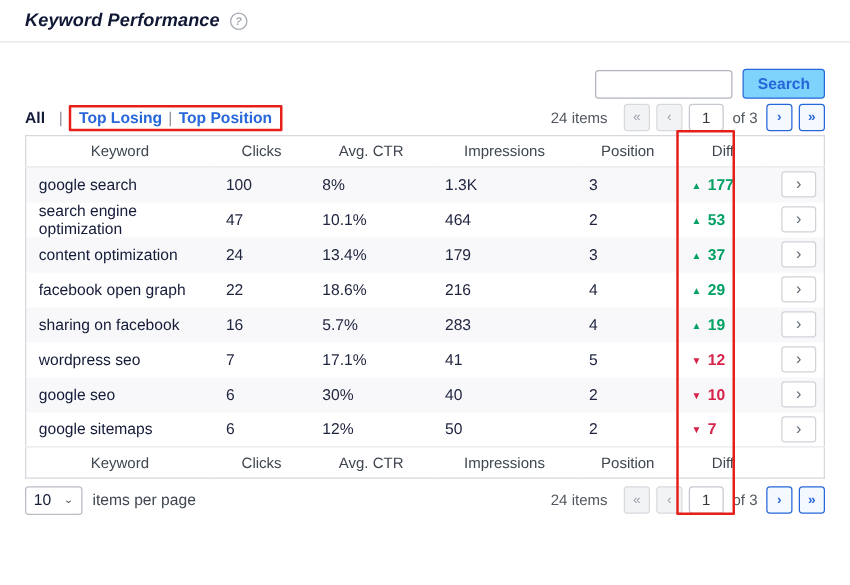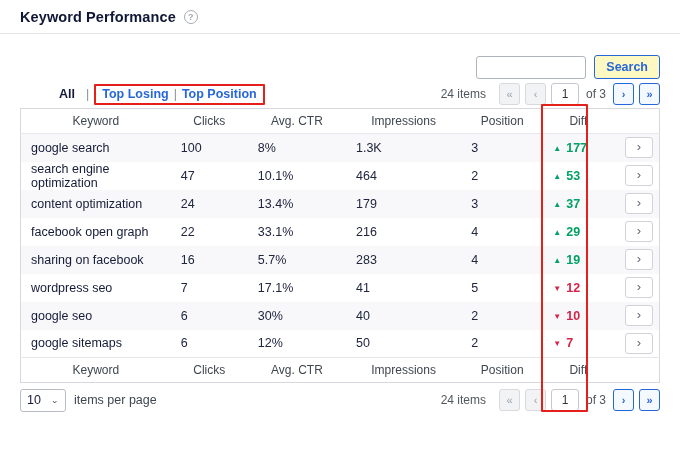--- a/index.html
+++ b/index.html
@@ -1,36 +1,36 @@
 <!DOCTYPE html>
 <html style="--green: #00A163; --red: #D6234A; --blue: #2767D9; --ann: #E5201B;"><head>
 <meta charset="utf-8">
 <style>
   * { margin:0; padding:0; box-sizing:border-box; }
   html,body { width:680px; height:468px; background:#fff; overflow:hidden;
     font-family:"Liberation Sans", sans-serif; color:#141b38; }
   body { position:relative; }
 
   
-  .page-header { display:flex; align-items:center; gap:8px; padding:9px 20px 8px; border-bottom:1px solid #e4e5e9; }
+  .page-header { display:flex; align-items:center; gap:8px; padding:9px 20px 8px; border-bottom:1px solid #e4e5e9;font-style:italic; }
   .page-title { font-size:14.5px; font-weight:bold; color:#101735; letter-spacing:.1px; }
   .help-icon { width:14px; height:14px; border:1.3px solid #a6abb2; border-radius:50%;
     color:#a6abb2; font-size:9px; font-weight:bold; display:flex; align-items:center; justify-content:center; }
 
   .content { padding:0 20px; }
 
   
   .search-row { display:flex; justify-content:flex-end; align-items:center; gap:8px; margin-top:21px; height:24px; }
   .search-input { width:110px; height:23px; border:1px solid #b0b5bd; border-radius:3px; padding:0 6px; font-size:12px; outline:none; }
-  .search-btn { height:24px; padding:0 11px; background:#fef9c3; border:1px solid var(--blue); border-radius:3px;
+  .search-btn { height:24px; padding:0 11px; background:#7dd3fc; border:1px solid var(--blue); border-radius:3px;
     color:var(--blue); font-size:12.5px; font-weight:600; cursor:pointer; }
 
   
   .filter-row { display:flex; justify-content:space-between; align-items:center; margin-top:2px; height:26px; }
-  .filters { display:flex; align-items:center; font-size:12.5px; font-weight:bold;margin-left:39px; }
+  .filters { display:flex; align-items:center; font-size:12.5px; font-weight:bold; }
   .filter-all { color:#141b38; margin-right:6px; cursor:pointer; }
   .filter-sep { color:#8b919b; font-weight:normal; margin:0 5px; }
   .annotation-inline { display:inline-flex; align-items:center; border:2px solid var(--ann); padding:1px 6px 2px; border-radius:1px; }
   .filter-link { color:var(--blue); cursor:pointer; }
 
   .pager { display:flex; align-items:center; gap:5px; font-size:12px; color:#50575e; }
   .pager .items-count { margin-right:8px; }
   .pg-btn { width:21px; height:22px; border-radius:3px; font-size:11px; display:flex; align-items:center; justify-content:center; cursor:pointer; }
   .pg-btn.disabled { background:#f2f3f4; border:1px solid #d7d9dd; color:#9aa1ab; cursor:default; }
   .pg-btn.active { background:#f4f8ff; border:1px solid var(--blue); color:var(--blue); font-weight:bold; }
@@ -164,21 +164,21 @@
         <span class="arrow">▲</span><span class="diff-val">37</span>
       </td>
       <td class="cell-action">
         <button class="row-btn">›</button>
       </td>
     </tr>
 
     <tr>
       <td class="cell-keyword">facebook open graph</td>
       <td>22</td>
-      <td>33.1%</td>
+      <td>18.6%</td>
       <td>216</td>
       <td>4</td>
       <td class="diff-up">
         <span class="arrow">▲</span><span class="diff-val">29</span>
       </td>
       <td class="cell-action">
         <button class="row-btn">›</button>
       </td>
     </tr>
 

